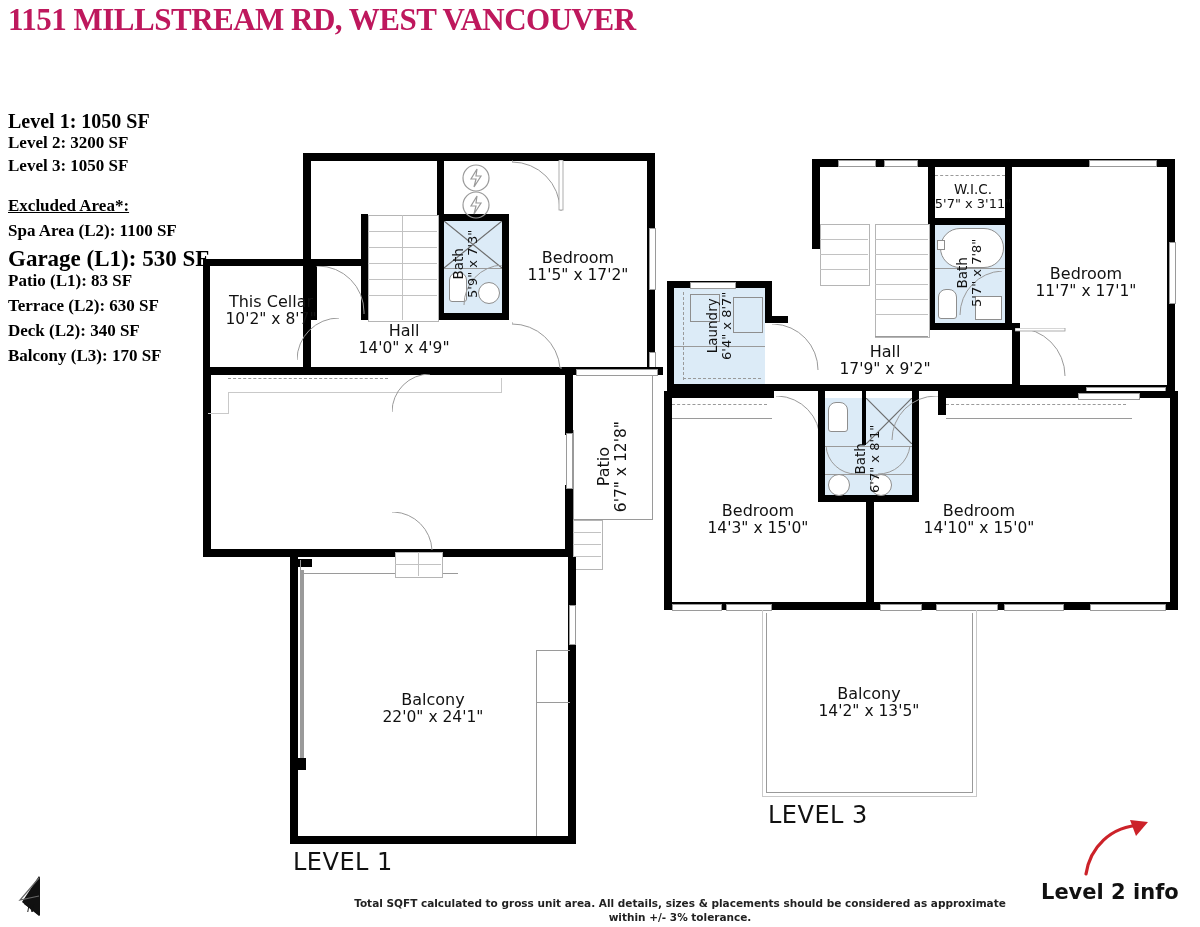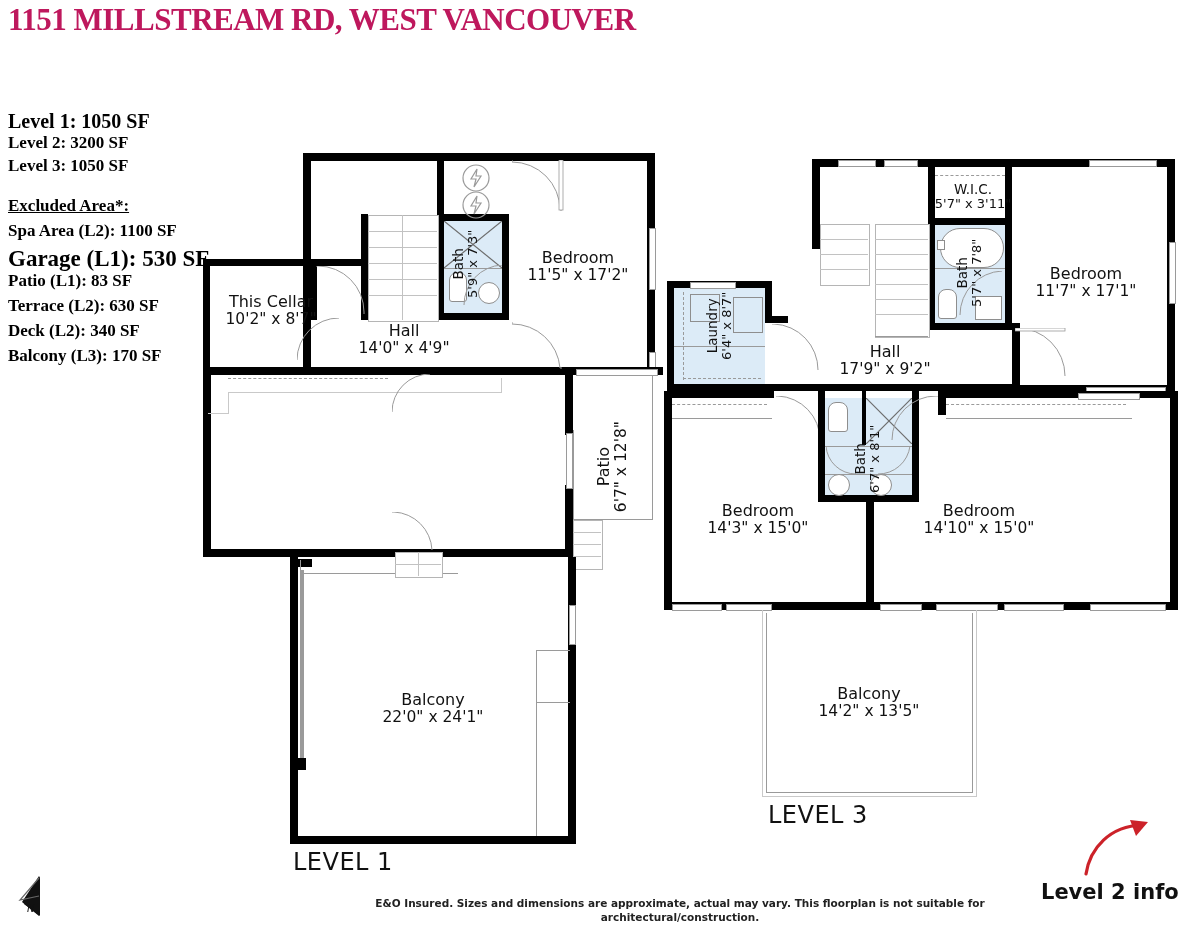--- a/index.html
+++ b/index.html
@@ -435,21 +435,20 @@
     
     
     
     
     
     
     
   </div>
 
   <div class="disclaimer" style="left:340px;top:896px;width:680px;">
-    <div>E&amp;O Insured. Sizes and dimensions are approximate, actual may vary. This floorplan is not suitable for architectural/construction.</div>
     <div>Total SQFT calculated to gross unit area. All details, sizes &amp; placements should be considered as approximate within +/- 3% tolerance.</div>
   </div>
 
   <svg style="position:absolute;left:1080px;top:818px;" width="80" height="60">
     <path d="M 6 56 C 10 30 30 8 62 7" fill="none" stroke="#cc2229" stroke-width="3.2" stroke-linecap="round"></path>
     <polygon points="68,4 50,2 56,18" fill="#cc2229"></polygon>
   </svg>
   <div class="lvl2info" style="left:1041px;top:880px;">Level 2 info</div>
 
 </div>

